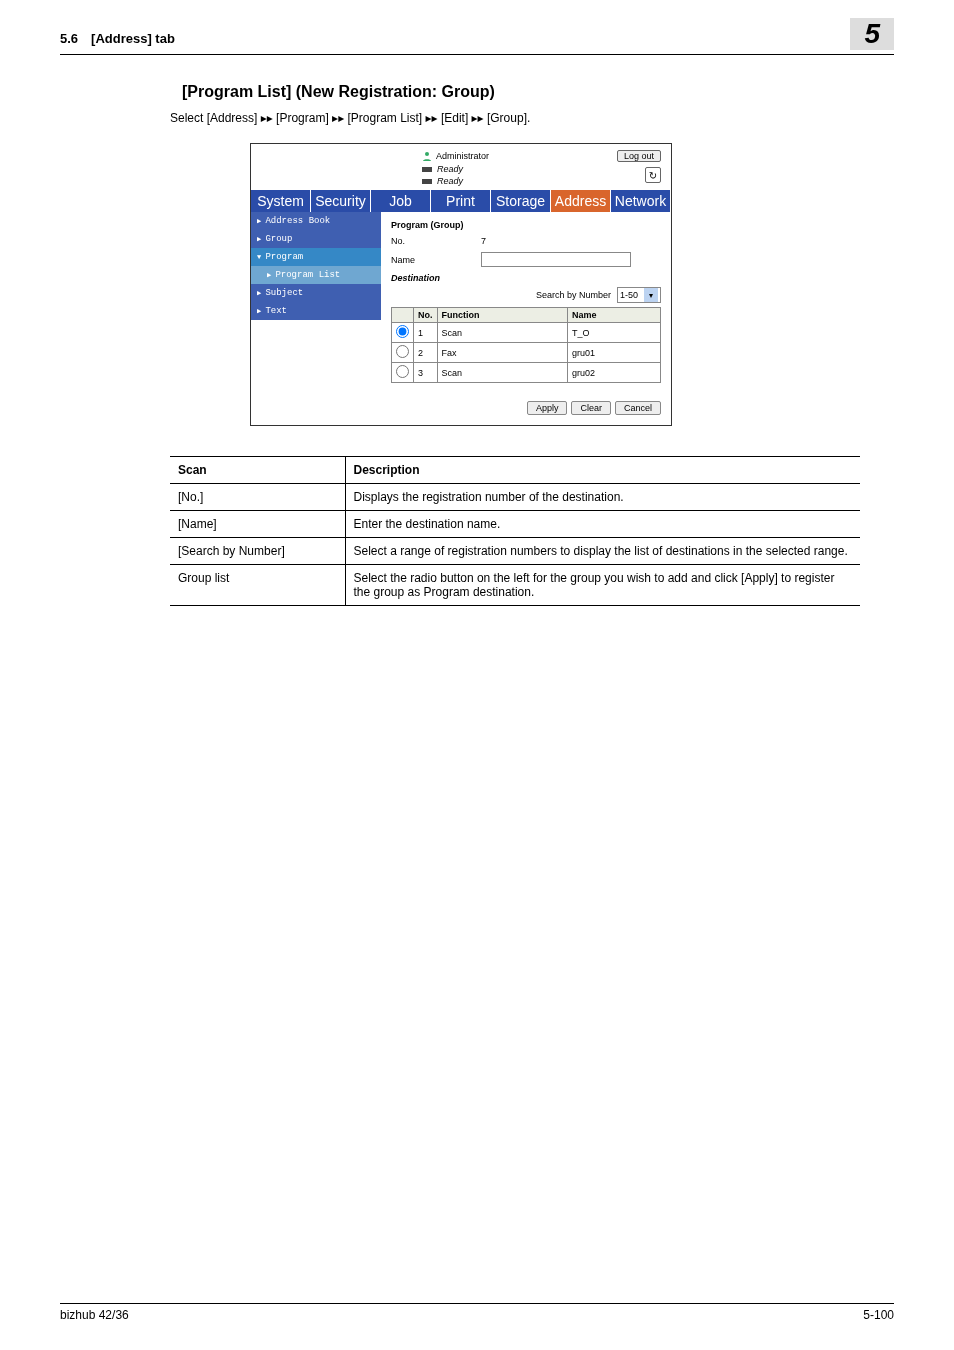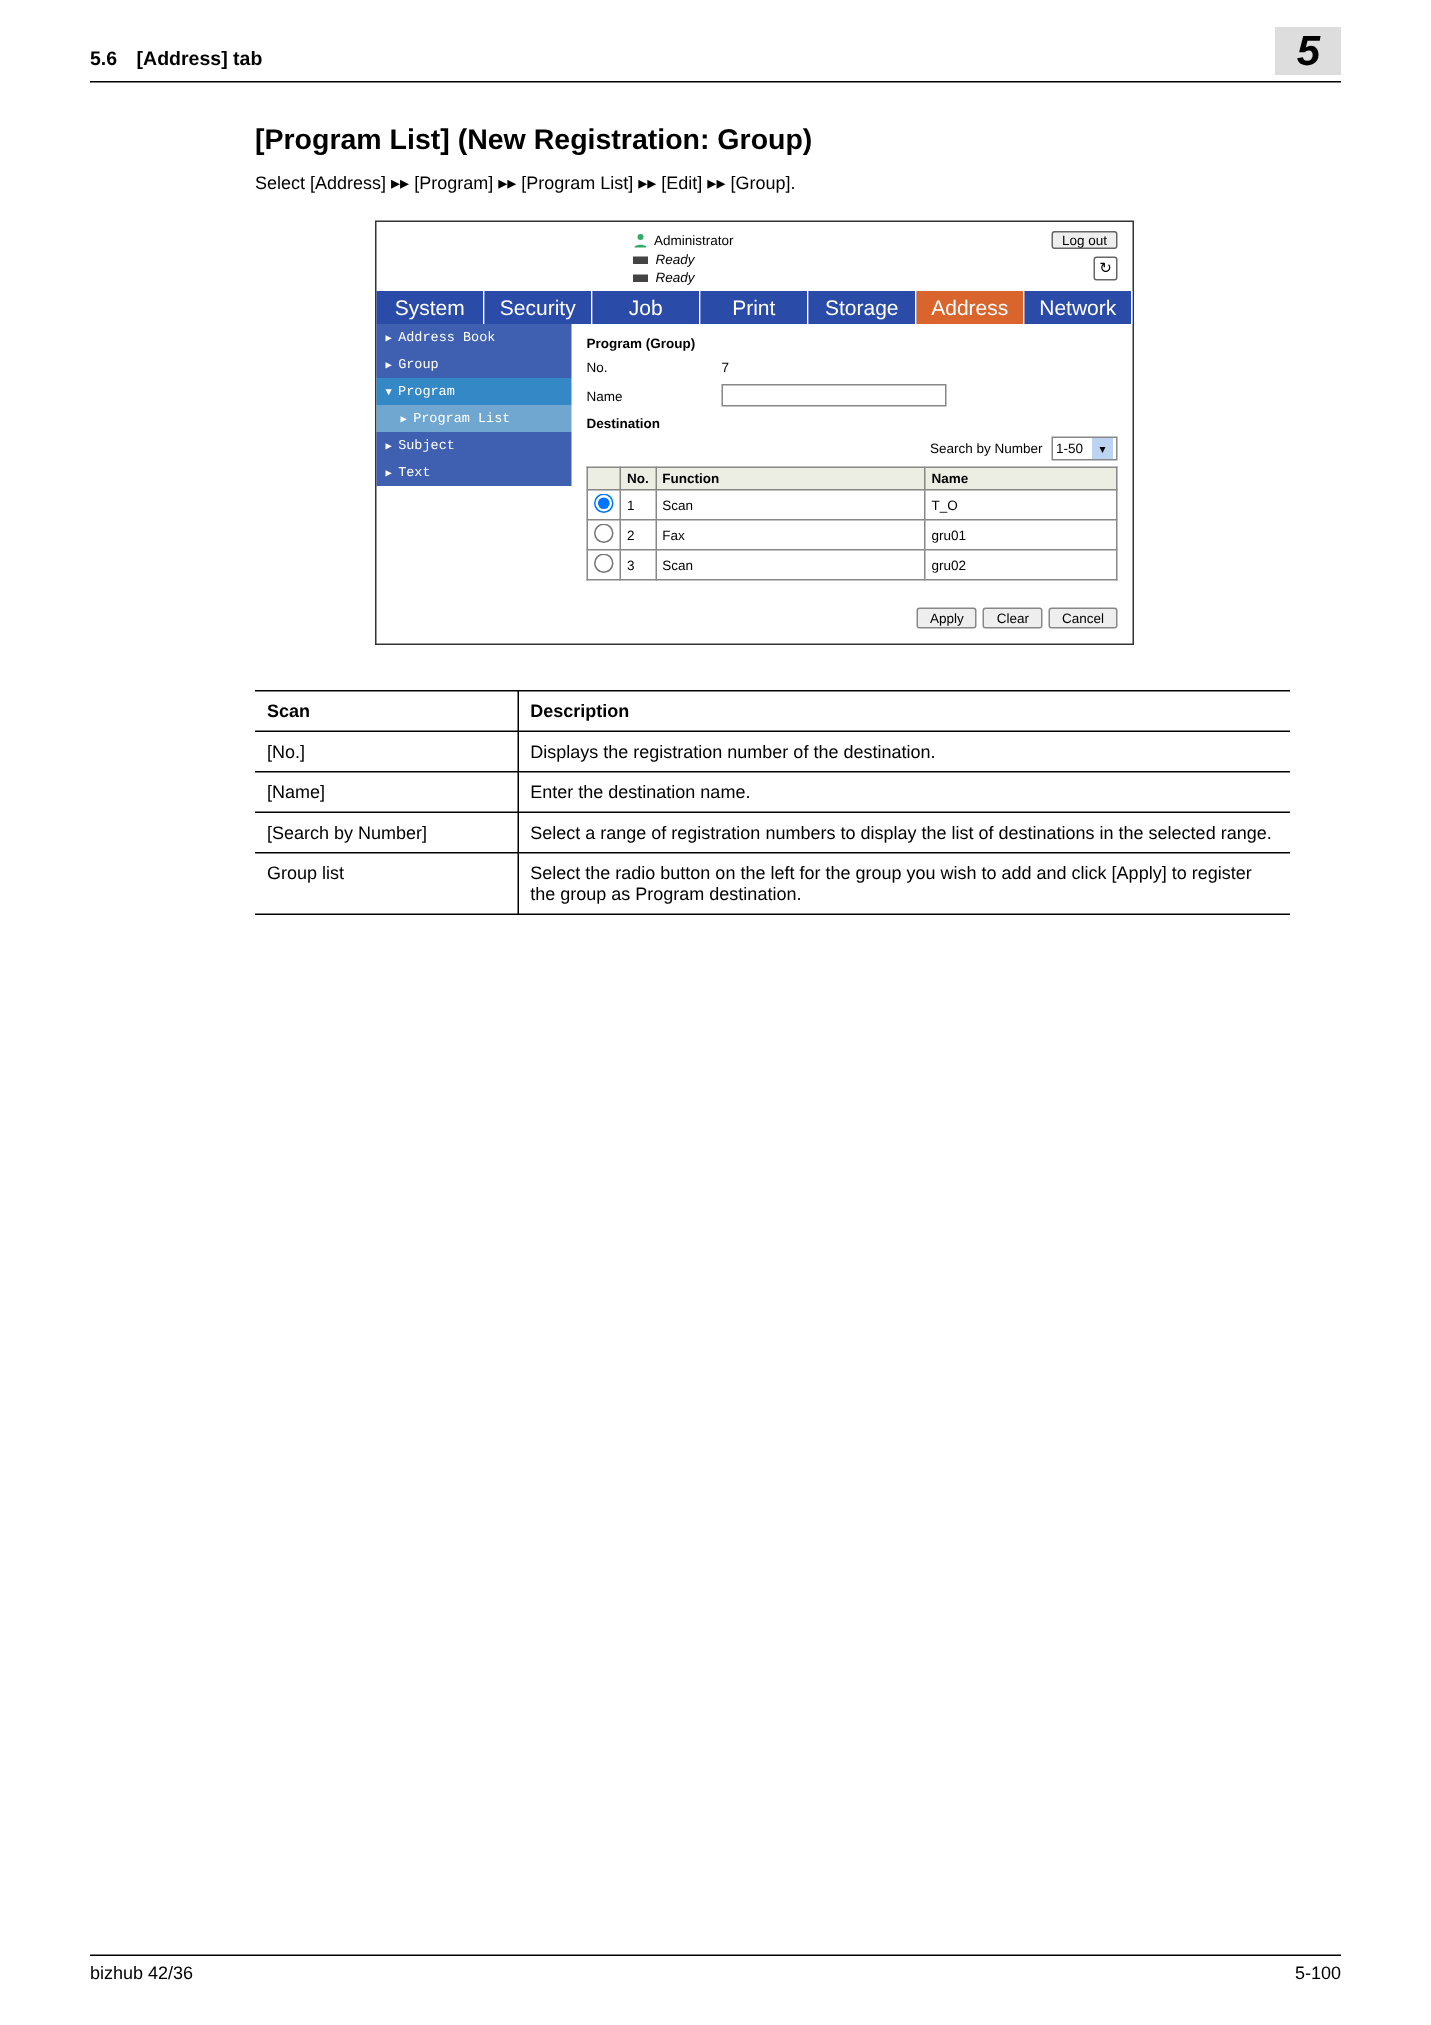--- a/index.html
+++ b/index.html
@@ -25,26 +25,26 @@
     .header-left { font-size: 13px; font-weight: bold; }
     .header-right {
       background: #ddd;
       font-size: 28px;
       font-weight: bold;
       font-style: italic;
       padding: 0 14px;
       color: #000;
     }
     .content { padding: 28px 60px 0 170px; }
-    h3.title { font-size: 19px; font-weight: bold; margin-bottom: 10px; }
+    h3.title { font-size: 16px; font-weight: bold; margin-bottom: 10px; margin-left: 12px; }
     .description { font-size: 12px; margin-bottom: 18px; }
 
     
     .app-frame {
-      width: 506px;
+      width: 422px;
       border: 1px solid #333;
       margin: 0 0 30px 80px;
       background: #fff;
       font-size: 9px;
     }
     .app-top {
       display: flex;
       justify-content: space-between;
       align-items: center;
       padding: 6px 10px 2px 170px;
@@ -99,21 +99,21 @@
 
     .main {
       flex: 1;
       padding: 8px 10px;
     }
     .form-title { font-weight: bold; font-size: 9px; margin-bottom: 6px; }
     .form-row { display: flex; align-items:center; margin-bottom: 6px; }
     .form-lbl { width: 90px; font-size: 9px; }
     .form-val { font-size: 9px; }
     .form-val input { border:1px solid #888; height:15px; width:150px; font-size:9px; padding:0 2px; }
-    .dest-hdr { font-weight: bold; font-size: 9px; margin: 4px 0 4px 0; }
+    .dest-hdr { font-weight: bold; font-size: 9px; margin: 4px 0 4px 0; font-style: italic; }
     .search-row { display:flex; justify-content:flex-end; align-items:center; gap:6px; font-size:9px; margin-bottom:4px; }
     .select-box { border:1px solid #888; height:16px; display:flex; align-items:center; padding:0 2px; gap:6px; background:#fff; }
     .select-arrow { background:#bcd3f1; width:14px; height:14px; display:flex; align-items:center; justify-content:center; font-size:8px; }
 
     table.inner-table { width: 100%; border-collapse: collapse; font-size: 9px; }
     table.inner-table th, table.inner-table td { border:1px solid #888; padding:2px 4px; text-align:left; }
     table.inner-table th { background:#eceee4; font-weight:bold; }
     .radio-cell { width: 18px; text-align:center; }
     .no-cell { width: 22px; }
 

